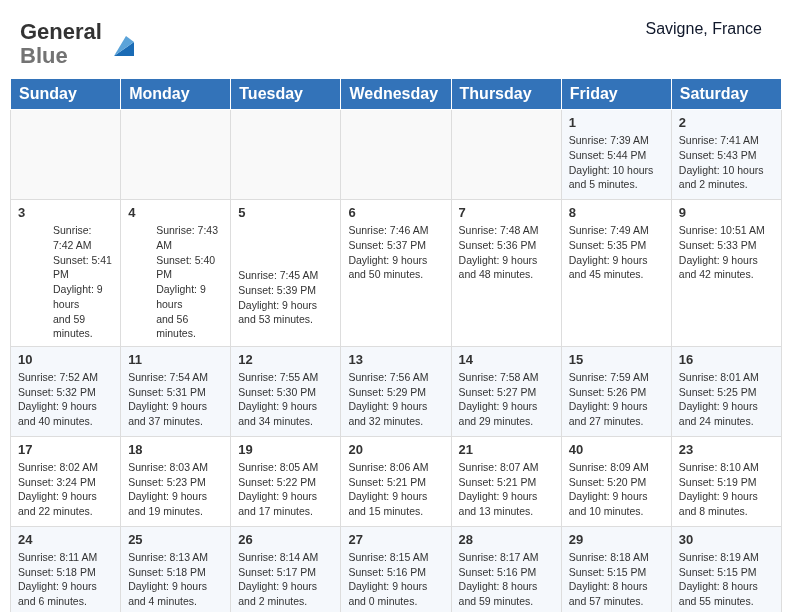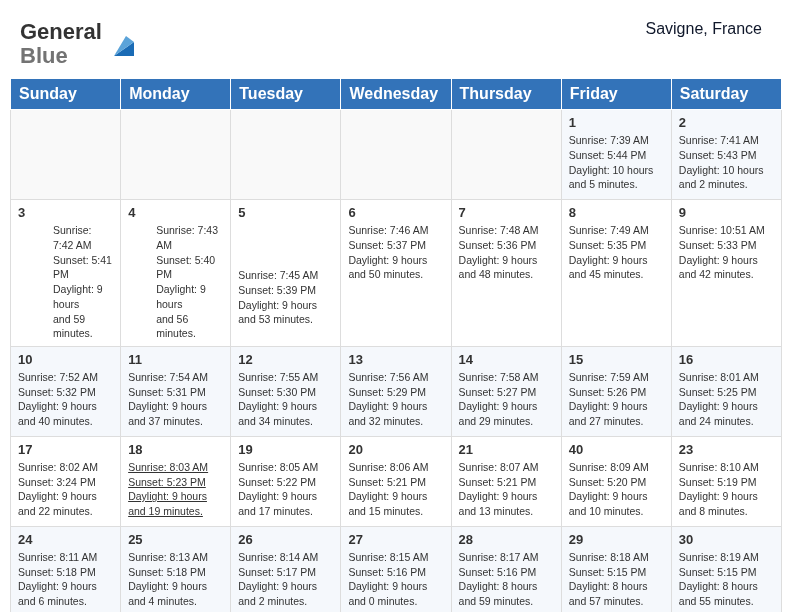--- a/index.html
+++ b/index.html
@@ -208,21 +208,21 @@
         <tr>
           <td>
             <span class="day-num">17</span>
             <div class="day-info" style="white-space: pre-line;">Sunrise: 8:02 AM
 Sunset: 3:24 PM
 Daylight: 9 hours
 and 22 minutes.</div>
           </td>
           <td>
             <span class="day-num">18</span>
-            <div class="day-info" style="white-space: pre-line; text-decoration: underline;">Sunrise: 8:03 AM
+            <div class="day-info" style="white-space: pre-line;">Sunrise: 8:03 AM
 Sunset: 5:23 PM
 Daylight: 9 hours
 and 19 minutes.</div>
           </td>
           <td>
             <span class="day-num">19</span>
             <div class="day-info" style="white-space: pre-line;">Sunrise: 8:05 AM
 Sunset: 5:22 PM
 Daylight: 9 hours
 and 17 minutes.</div>

